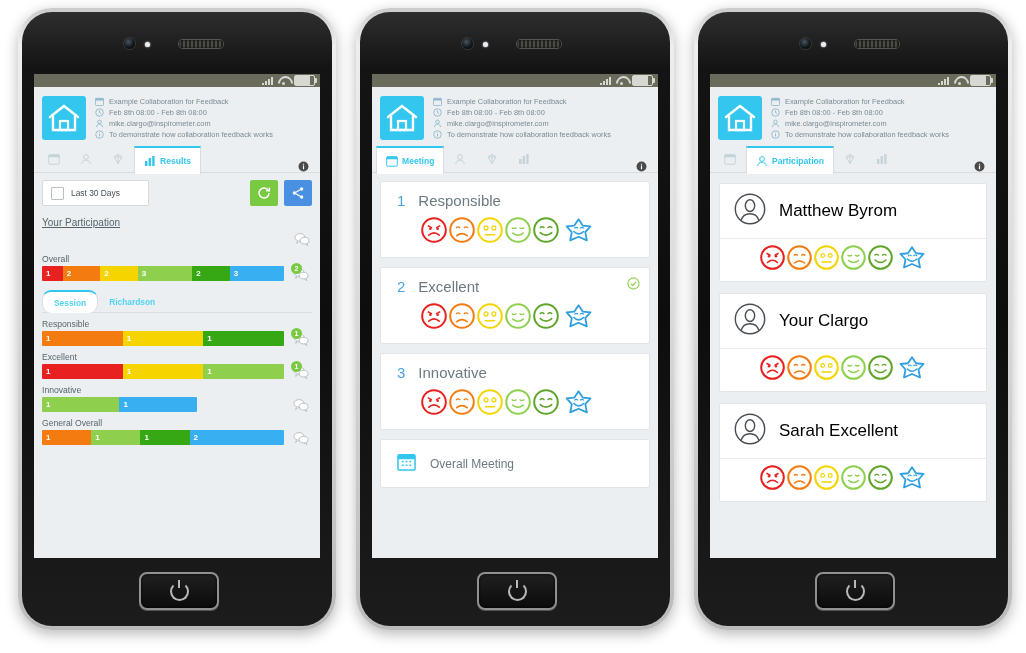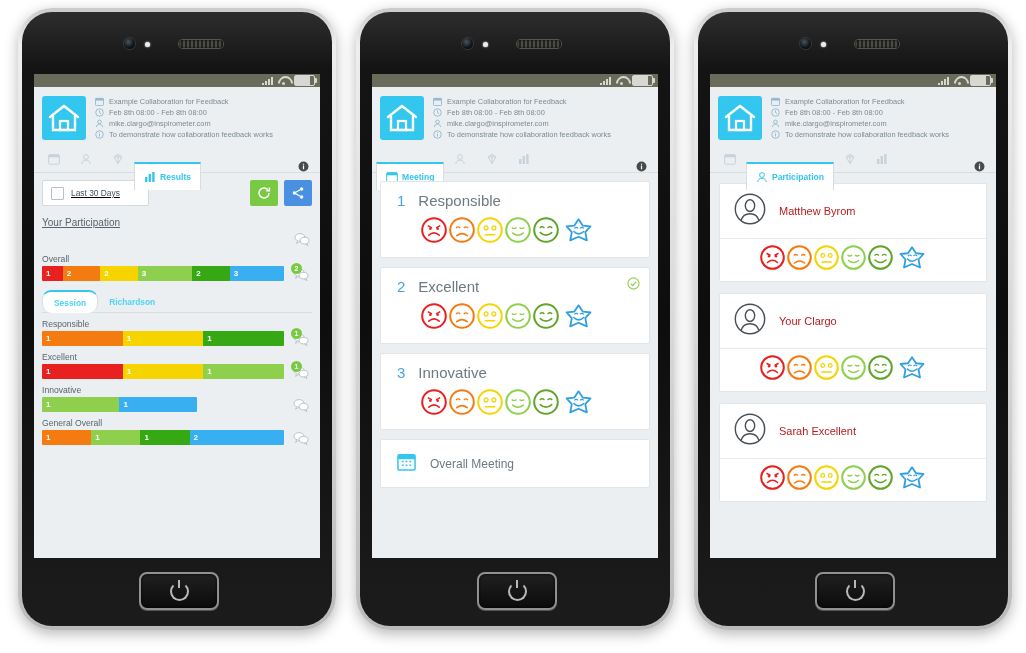--- a/index.html
+++ b/index.html
@@ -57,26 +57,26 @@
   .homeicon svg{position:absolute;left:6px;top:7px;}
   .meta{flex:1;min-width:0;}
   .metarow{display:flex;align-items:center;gap:5px;font-size:7.4px;color:#7b8a93;line-height:11px;white-space:nowrap;}
   .metarow .mi{width:9px;height:9px;flex:none;color:#8fb8ce;}
   .metarow .mt{overflow:hidden;text-overflow:ellipsis;}
 
   .tabs{display:flex;align-items:flex-end;border-bottom:1px solid #d8dde0;background:#eceff1;padding:0 4px;height:28px;}
   .tab{flex:none;display:flex;align-items:center;gap:4px;padding:0 9px;height:26px;color:#c6d3da;
        font-size:8.6px;font-weight:bold;border:1px solid transparent;border-bottom:none;}
   .tab.active{background:#fff;border-color:#d8dde0;border-top:2px solid #33c6ef;color:#33c6ef;
-       position:relative;top:18px;}
+       position:relative;top:2px;}
   .tab .ti{width:12px;height:12px;}
   .tabspacer{flex:1;}
   .infotab{padding-right:7px;color:#4a4a4a;display:flex;align-items:center;}
 
-  .ctrlrow{display:flex;align-items:flex-end;padding:7px 8px;gap:6px;text-decoration:underline;}
+  .ctrlrow{display:flex;align-items:flex-end;padding:7px 8px;gap:6px;}
   .daysel{flex:1;background:#fff;border:1px solid #d4d9dc;border-radius:2px;height:24px;display:flex;
        align-items:center;gap:7px;padding:0 8px;max-width:112px;}
   .chk{width:11px;height:11px;border:1px solid #b9c0c4;background:#fff;border-radius:1px;}
   .daysel span{font-size:8.4px;color:#44525a;}
   .spacer{flex:1;}
   .sqbtn{width:28px;height:26px;border-radius:2px;display:flex;align-items:center;justify-content:center;color:#fff;}
   .sqbtn.green{background:#7ac943;}
   .sqbtn.blue{background:#4a90e2;}
 
   .sec{padding:0 8px;}
@@ -105,21 +105,21 @@
   .qtext{font-size:15px;color:#6d7a82;}
   .faces{display:flex;align-items:center;gap:2px;padding:8px 0 0 40px;}
   .ok{position:absolute;right:9px;top:8px;}
   .card.overall{padding:12px 16px;display:flex;align-items:center;gap:14px;}
   .card.overall .qtext{font-size:12px;}
 
   
   .plist{padding:10px 9px 0;}
   .pcard{background:#fff;border:1px solid #e1e5e8;border-radius:2px;margin-bottom:11px;}
   .prow{display:flex;align-items:center;gap:13px;padding:9px 14px;border-bottom:1px solid #e8ebed;}
-  .pname{font-size:11px;color:#b91c1c;}
+  .pname{font-size:17px;color:#000000;}
   .pfaces{display:flex;align-items:center;gap:2px;padding:6px 0 7px 40px;}
 </style>
 </head>
 <body>
 
 <div class="stage">
 
   <div class="phone p1">
     <div class="phone-inner">
       <div class="topbar">

